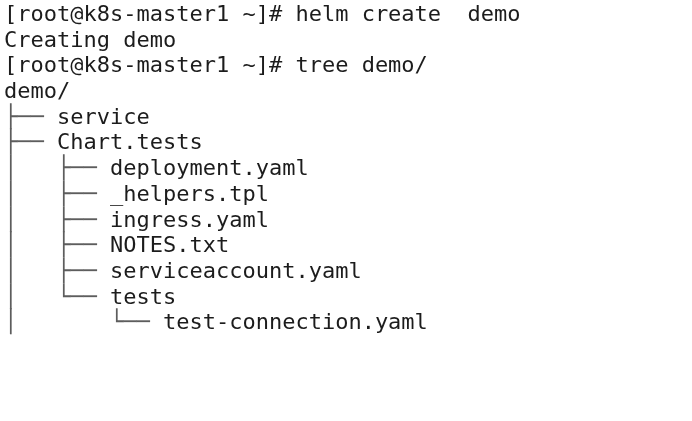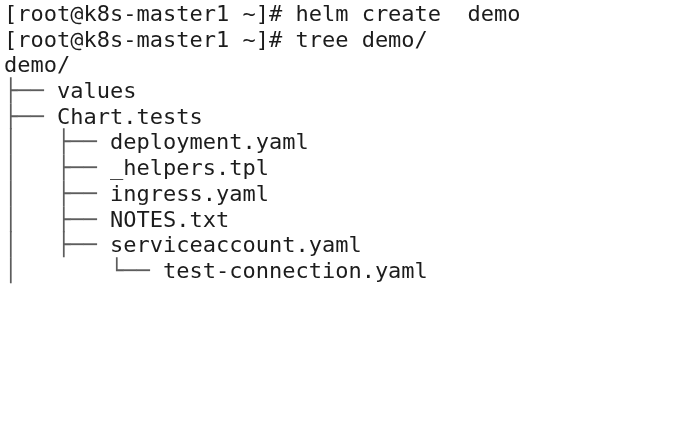--- a/index.html
+++ b/index.html
@@ -34,38 +34,40 @@
     color: #5d5d5d;
   }
 </style>
 </head>
 <body>
 
 <div class="terminal">
 
   <div class="line"><span class="prompt">[root@k8s-master1 ~]# </span><span class="cmd">helm create  demo</span></div>
 
+  <div class="line"><span class="out">Creating demo</span></div>
 
   <div class="line"><span class="prompt">[root@k8s-master1 ~]# </span><span class="cmd">tree demo/</span></div>
 
   <div class="line"><span class="out">demo/</span></div>
 
-  <div class="line"><span class="branch">├── </span><span class="entry">values</span></div>
+  <div class="line"><span class="branch">├── </span><span class="entry">service</span></div>
 
   <div class="line"><span class="branch">├── </span><span class="entry">Chart.tests</span></div>
 
 
   <div class="line"><span class="branch">│   ├── </span><span class="entry">deployment.yaml</span></div>
 
   <div class="line"><span class="branch">│   ├── </span><span class="entry">_helpers.tpl</span></div>
 
   <div class="line"><span class="branch">│   ├── </span><span class="entry">ingress.yaml</span></div>
 
   <div class="line"><span class="branch">│   ├── </span><span class="entry">NOTES.txt</span></div>
 
   <div class="line"><span class="branch">│   ├── </span><span class="entry">serviceaccount.yaml</span></div>
 
 
+  <div class="line"><span class="branch">│   └── </span><span class="entry">tests</span></div>
 
   <div class="line"><span class="branch">│       └── </span><span class="entry">test-connection.yaml</span></div>
 
 
 </div>
 
 </body></html>

